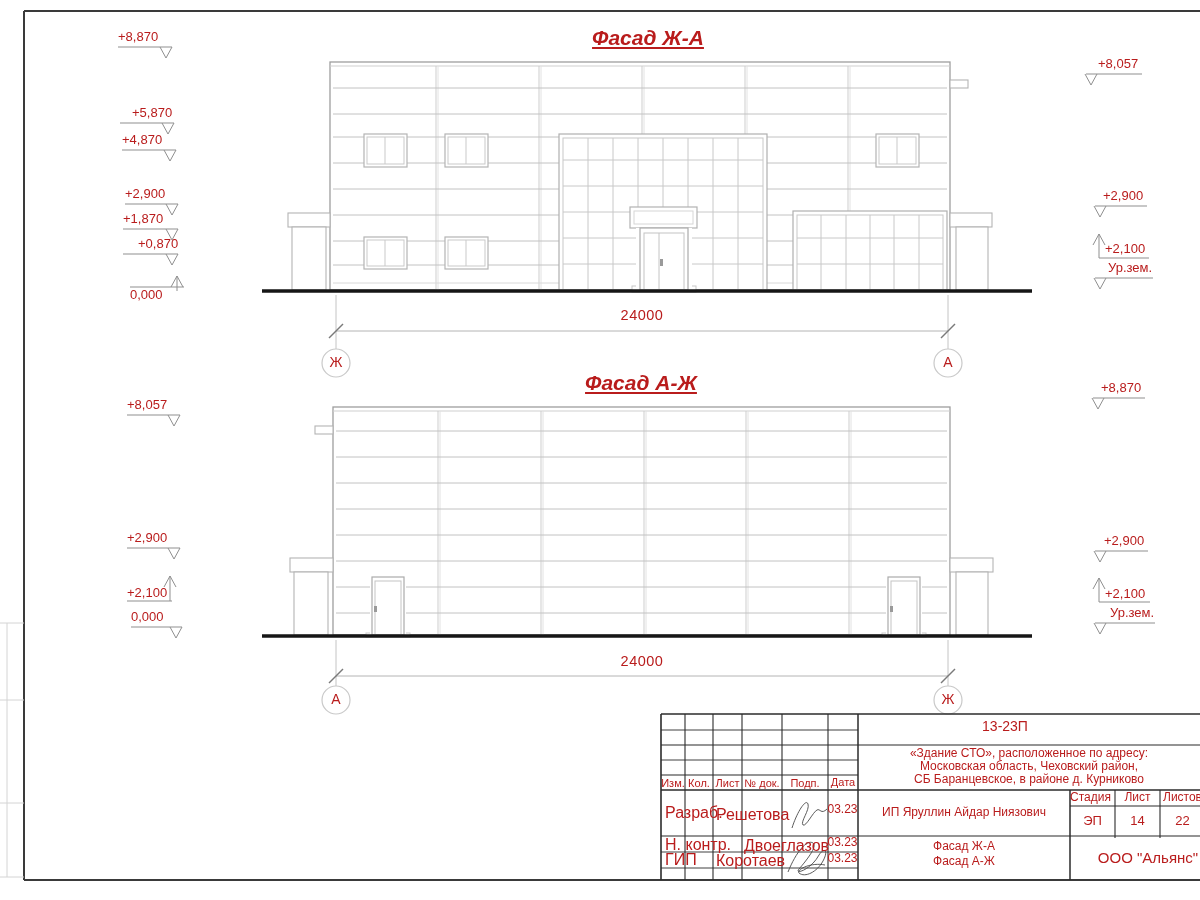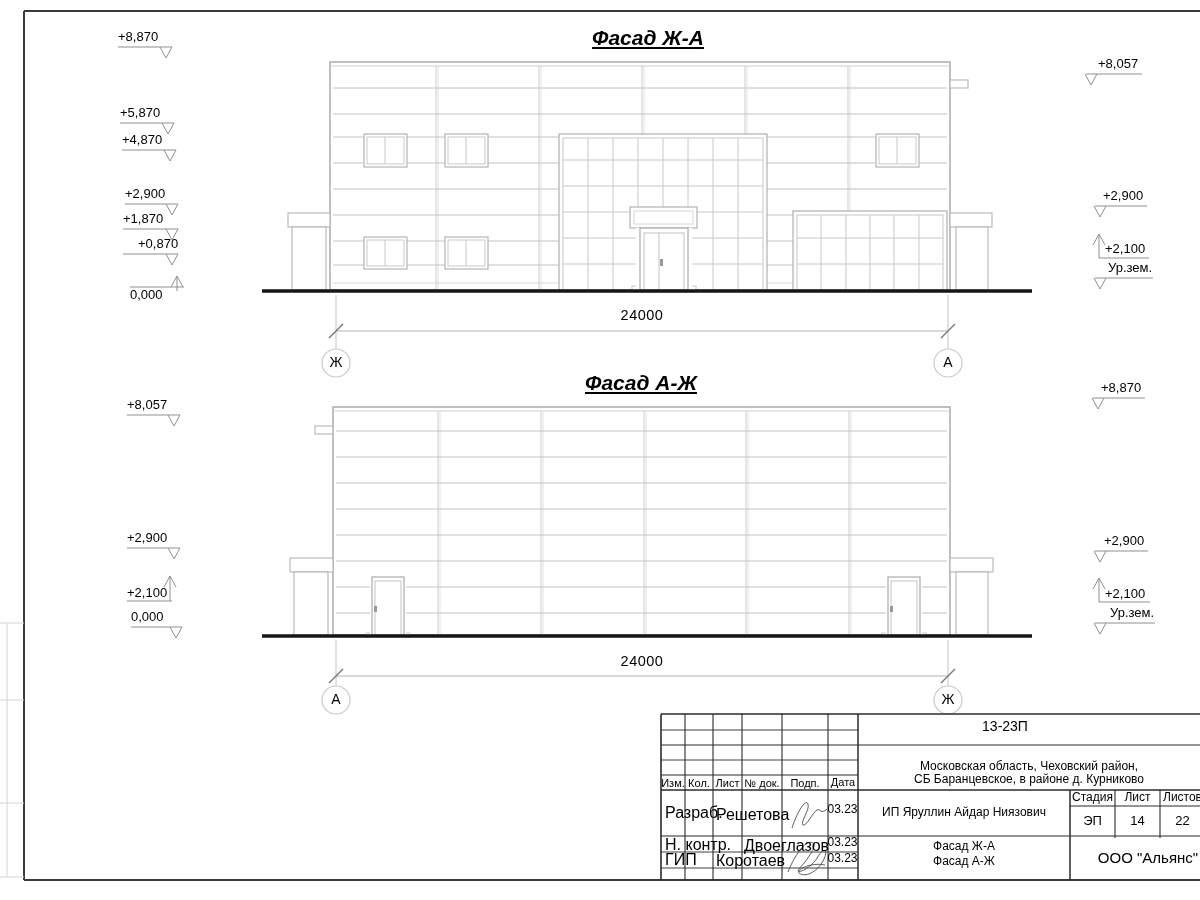--- a/index.html
+++ b/index.html
@@ -1,20 +1,20 @@
 <!DOCTYPE html>
 <html><head>
 <meta charset="utf-8">
 <style>
   html,body{margin:0;padding:0}
   body{width:1200px;height:900px;position:relative;overflow:hidden;background:#ffffff;
        font-family:"Liberation Sans",sans-serif}
   #sheet{position:absolute;left:0;top:0;width:1200px;height:900px}
   svg{position:absolute;left:0;top:0}
-  .t{position:absolute;font-size:13px;color:#000000;white-space:nowrap;line-height:1.1}
+  .t{position:absolute;font-size:13px;color:#b91c1c;white-space:nowrap;line-height:1.1}
   .title{font-size:21px;font-style:italic;font-weight:bold;text-decoration:underline;text-align:center}
   .dim{font-size:14.5px;text-align:center;letter-spacing:.5px}
   .axis{font-size:14px;text-align:center}
   .tbh{font-size:11px;text-align:center}
   .tbr{font-size:16px}
   .tbc{font-size:12px;text-align:center}
   .tbt{font-size:14px;text-align:center}
   .org{font-size:15px;text-align:center}
 </style>
 </head>
@@ -291,21 +291,21 @@
   <g stroke="#4a4a4a" stroke-width="0.9" fill="none">
     <path d="M792,828 C797,812 806,798 808,804 C810,810 800,822 803,825 C806,827 813,812 817,810 C820,808 821,815 827,809"></path>
     <path d="M788,872 C796,852 807,839 813,843 C818,846 806,861 799,869 C794,875 811,870 819,855 C824,847 829,850 823,861 C817,872 805,878 799,873 C796,870 810,862 825,865"></path>
   </g>
 </svg>
 
   <div class="t title" style="left:558px;top:26px;width:180px">Фасад Ж-А</div>
   <div class="t title" style="left:551px;top:371px;width:180px">Фасад А-Ж</div>
 
   <div class="t" style="left:118px;top:30px">+8,870</div>
-  <div class="t" style="left:120px;top:106px">+5,870</div>
+  <div class="t" style="left:132px;top:106px">+5,870</div>
   <div class="t" style="left:122px;top:133px">+4,870</div>
   <div class="t" style="left:125px;top:187px">+2,900</div>
   <div class="t" style="left:123px;top:212px">+1,870</div>
   <div class="t" style="left:138px;top:237px">+0,870</div>
   <div class="t" style="left:130px;top:288px">0,000</div>
 
   <div class="t" style="left:1098px;top:57px">+8,057</div>
   <div class="t" style="left:1103px;top:189px">+2,900</div>
   <div class="t" style="left:1105px;top:242px">+2,100</div>
   <div class="t" style="left:1108px;top:261px">Ур.зем.</div>
@@ -338,25 +338,26 @@
   <div class="t tbr" style="left:716px;top:806px">Решетова</div>
   <div class="t tbc" style="left:827px;top:803px;width:31px">03.23</div>
   <div class="t tbr" style="left:665px;top:836px">Н. контр.</div>
   <div class="t tbr" style="left:744px;top:837px">Двоеглазов</div>
   <div class="t tbc" style="left:827px;top:836px;width:31px">03.23</div>
   <div class="t tbr" style="left:665px;top:851px">ГИП</div>
   <div class="t tbr" style="left:716px;top:852px">Коротаев</div>
   <div class="t tbc" style="left:827px;top:852px;width:31px">03.23</div>
 
   <div class="t tbt" style="left:858px;top:719px;width:294px">13-23П</div>
+  <div class="t tbc" style="left:858px;top:747px;width:342px">«Здание СТО», расположенное по адресу:</div>
   <div class="t tbc" style="left:858px;top:773px;width:342px">СБ Баранцевское, в районе д. Курниково</div>
   <div class="t tbc" style="left:858px;top:760px;width:342px">Московская область, Чеховский район,</div>
   <div class="t tbc" style="left:858px;top:806px;width:212px">ИП Яруллин Айдар Ниязович</div>
 
-  <div class="t tbc" style="left:1070px;top:791px;width:45px">Стадия</div>
+  <div class="t tbc" style="left:1070px;top:791px;width:24px">Стадия</div>
   <div class="t tbc" style="left:1115px;top:791px;width:45px">Лист</div>
   <div class="t tbc" style="left:1160px;top:791px;width:45px">Листов</div>
   <div class="t tbc" style="left:1070px;top:814px;width:45px;font-size:13px">ЭП</div>
   <div class="t tbc" style="left:1115px;top:814px;width:45px;font-size:13px">14</div>
   <div class="t tbc" style="left:1160px;top:814px;width:45px;font-size:13px">22</div>
 
   <div class="t tbc" style="left:858px;top:840px;width:212px">Фасад Ж-А</div>
   <div class="t tbc" style="left:858px;top:855px;width:212px">Фасад А-Ж</div>
   <div class="t org" style="left:1072px;top:850px;width:152px">ООО "Альянс"</div>
 

